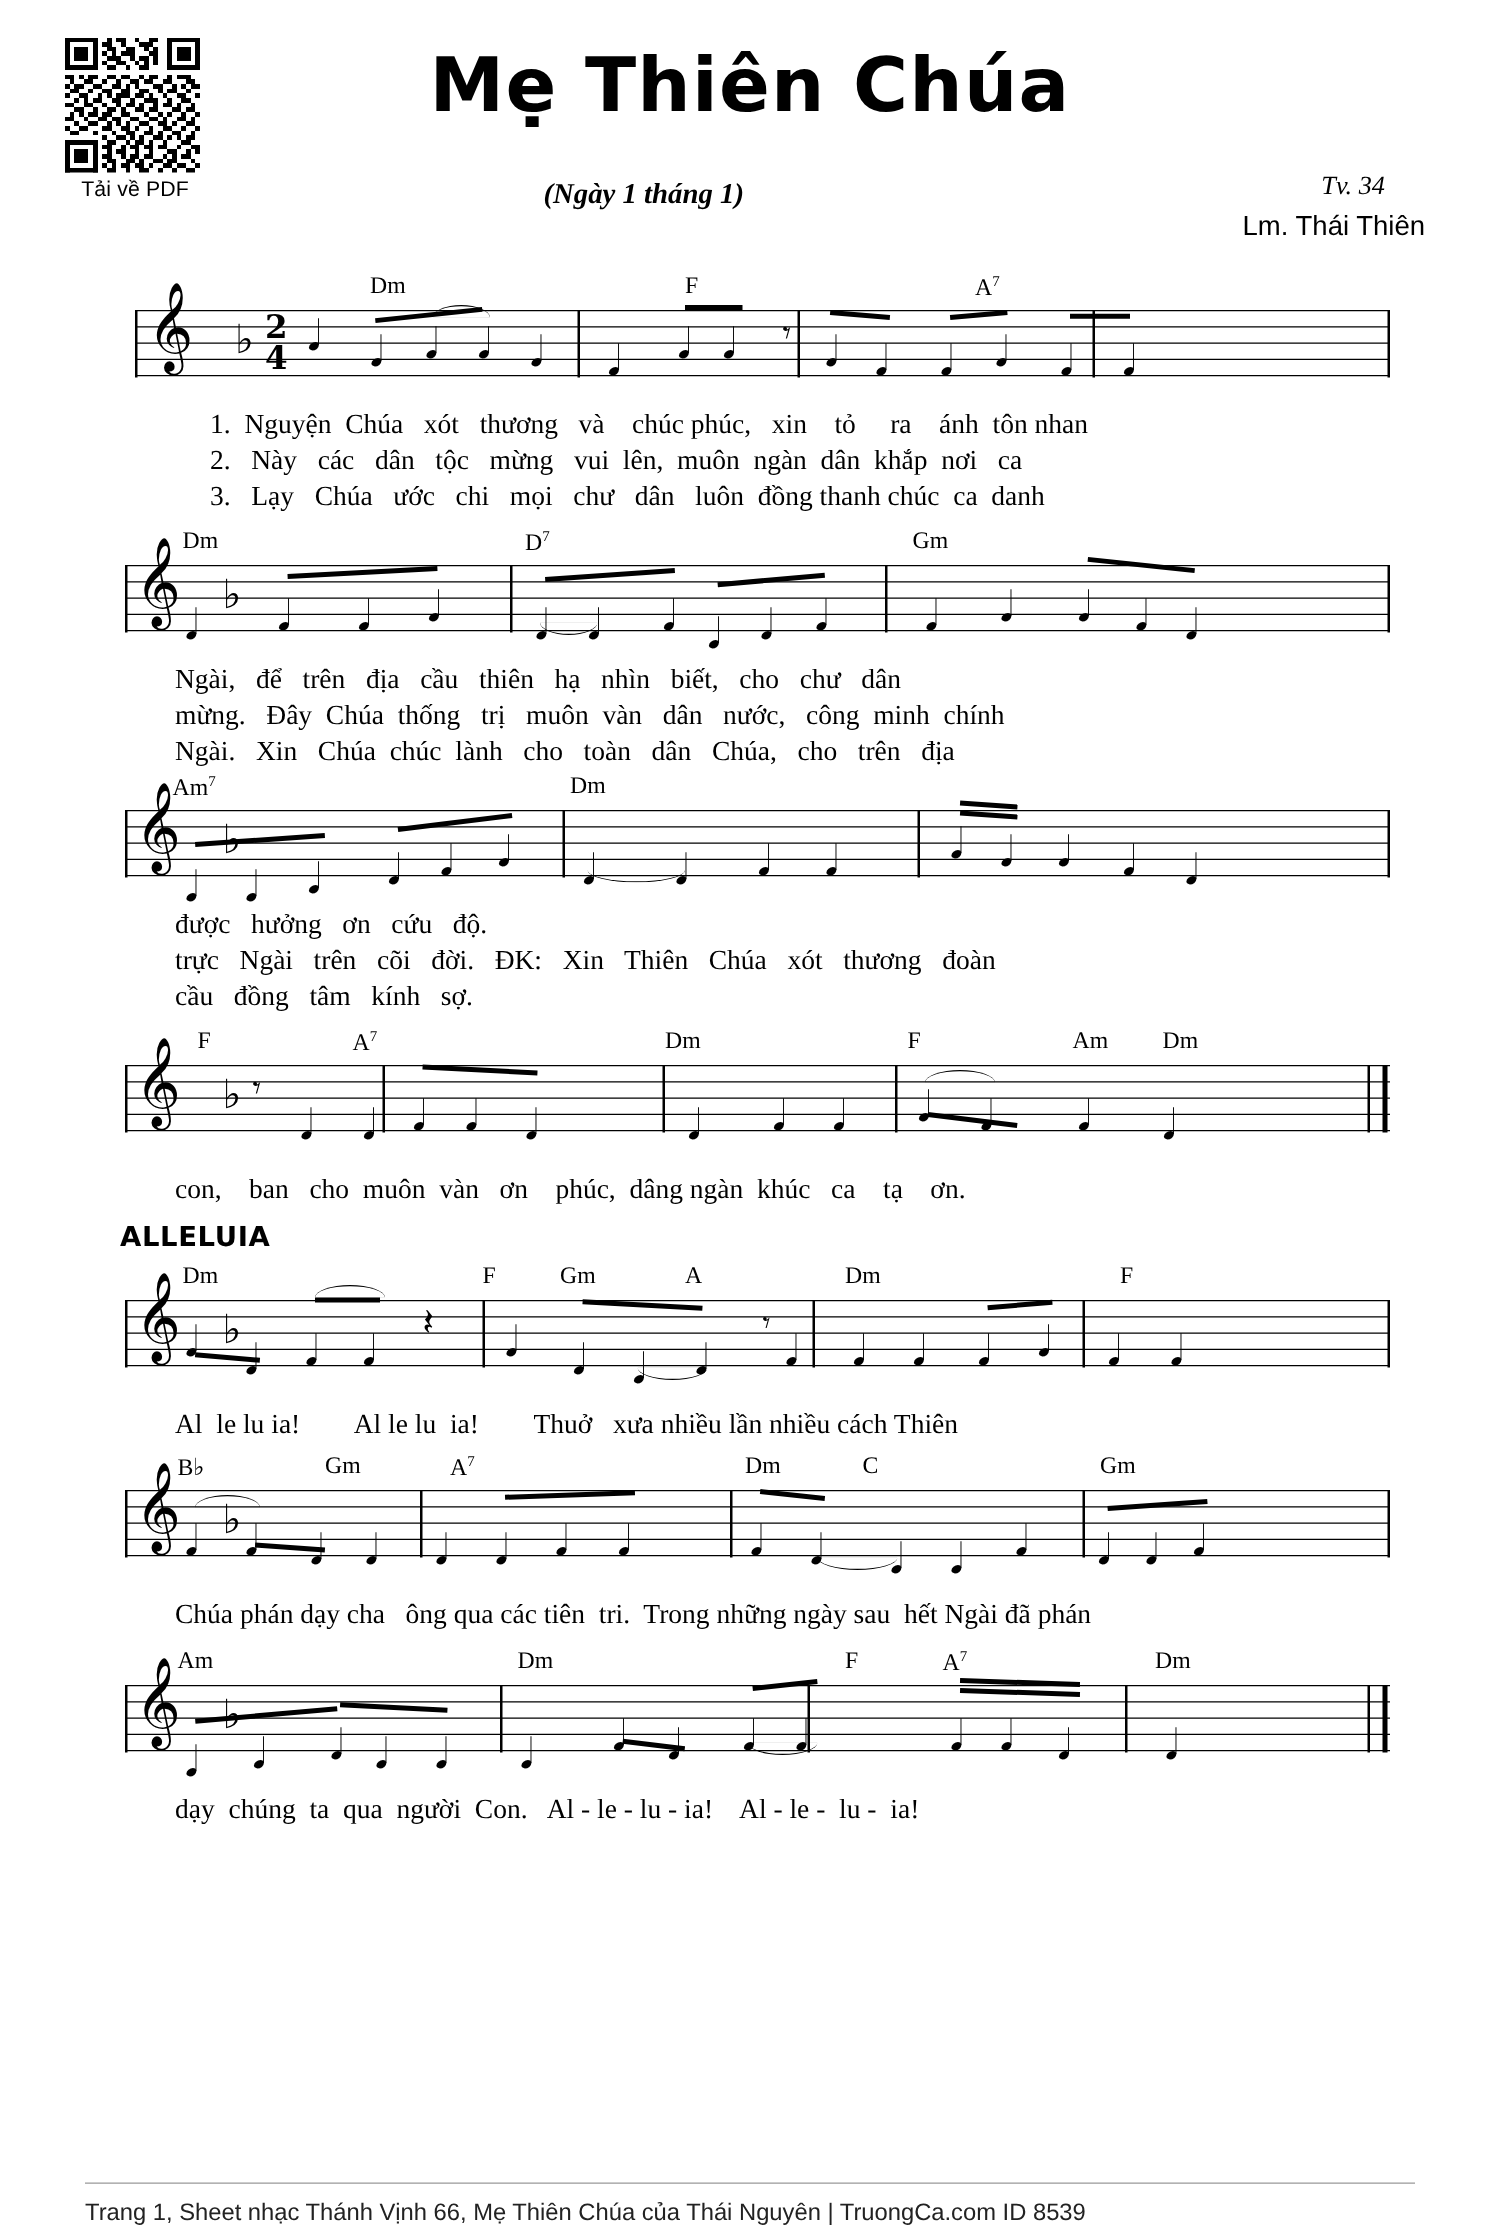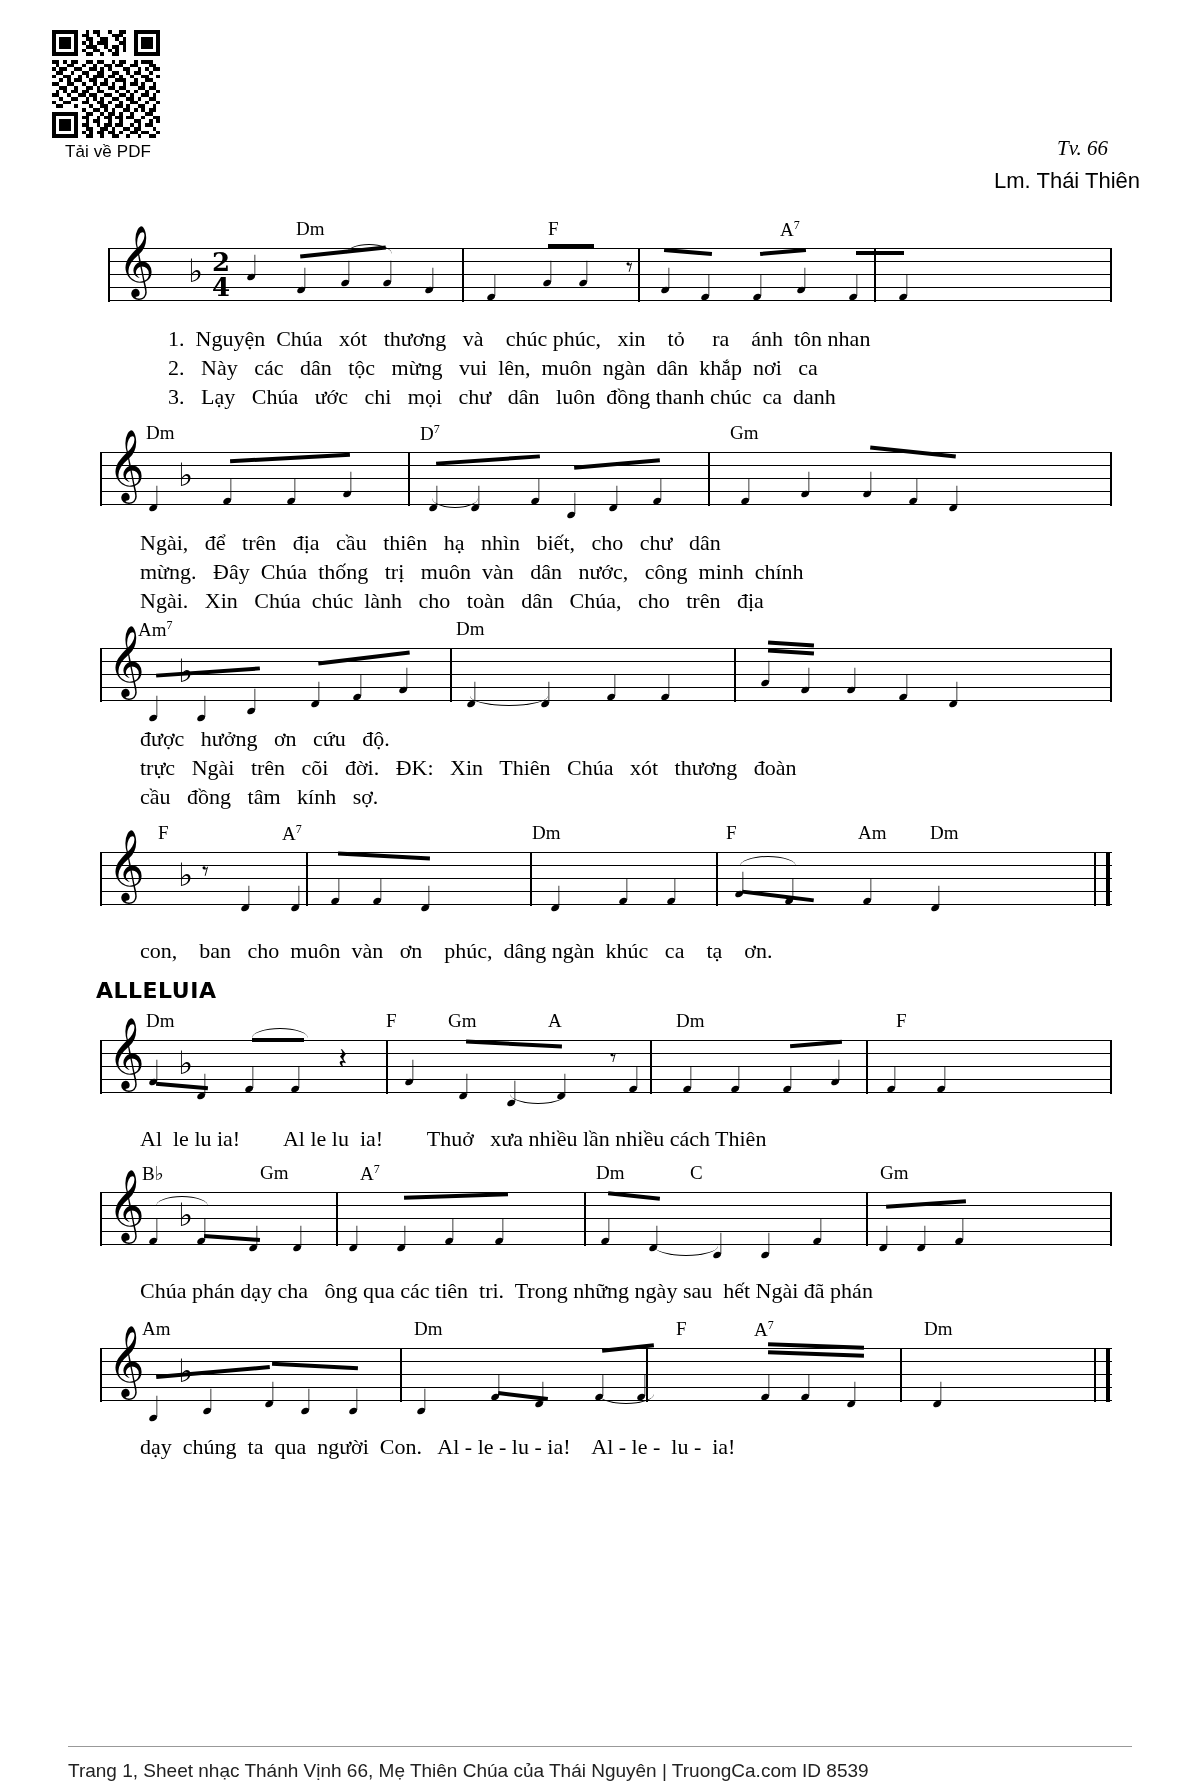--- a/index.html
+++ b/index.html
@@ -415,21 +415,23 @@
           <rect x="13" y="28" width="1" height="1"></rect>
           <rect x="16" y="28" width="2" height="1"></rect>
           <rect x="20" y="28" width="1" height="1"></rect>
           <rect x="23" y="28" width="1" height="1"></rect>
           <rect x="26" y="28" width="2" height="1"></rect>
       </g>
     </svg>
     <div class="qr-caption">Tải về PDF</div>
   </div>
 
-  <div class="psalm-ref">Tv. 66</div>
+  <div class="title">Mẹ Thiên Chúa</div>
+  <div class="subtitle">(Ngày 1 tháng 1)</div>
+  <div class="psalm-ref">Tv. 34</div>
   <div class="composer">Lm. Thái Thiên</div>
 
   <div class="system" style="top:248px;">
     <div class="staff">
       <div class="line" style="left:108px; top:0;   width:1004px;"></div>
       <div class="line" style="left:108px; top:13px;width:1004px;"></div>
       <div class="line" style="left:108px; top:26px;width:1004px;"></div>
       <div class="line" style="left:108px; top:39px;width:1004px;"></div>
       <div class="line" style="left:108px; top:52px;width:1004px;"></div>
       <div class="barline" style="left:108px;"></div>

